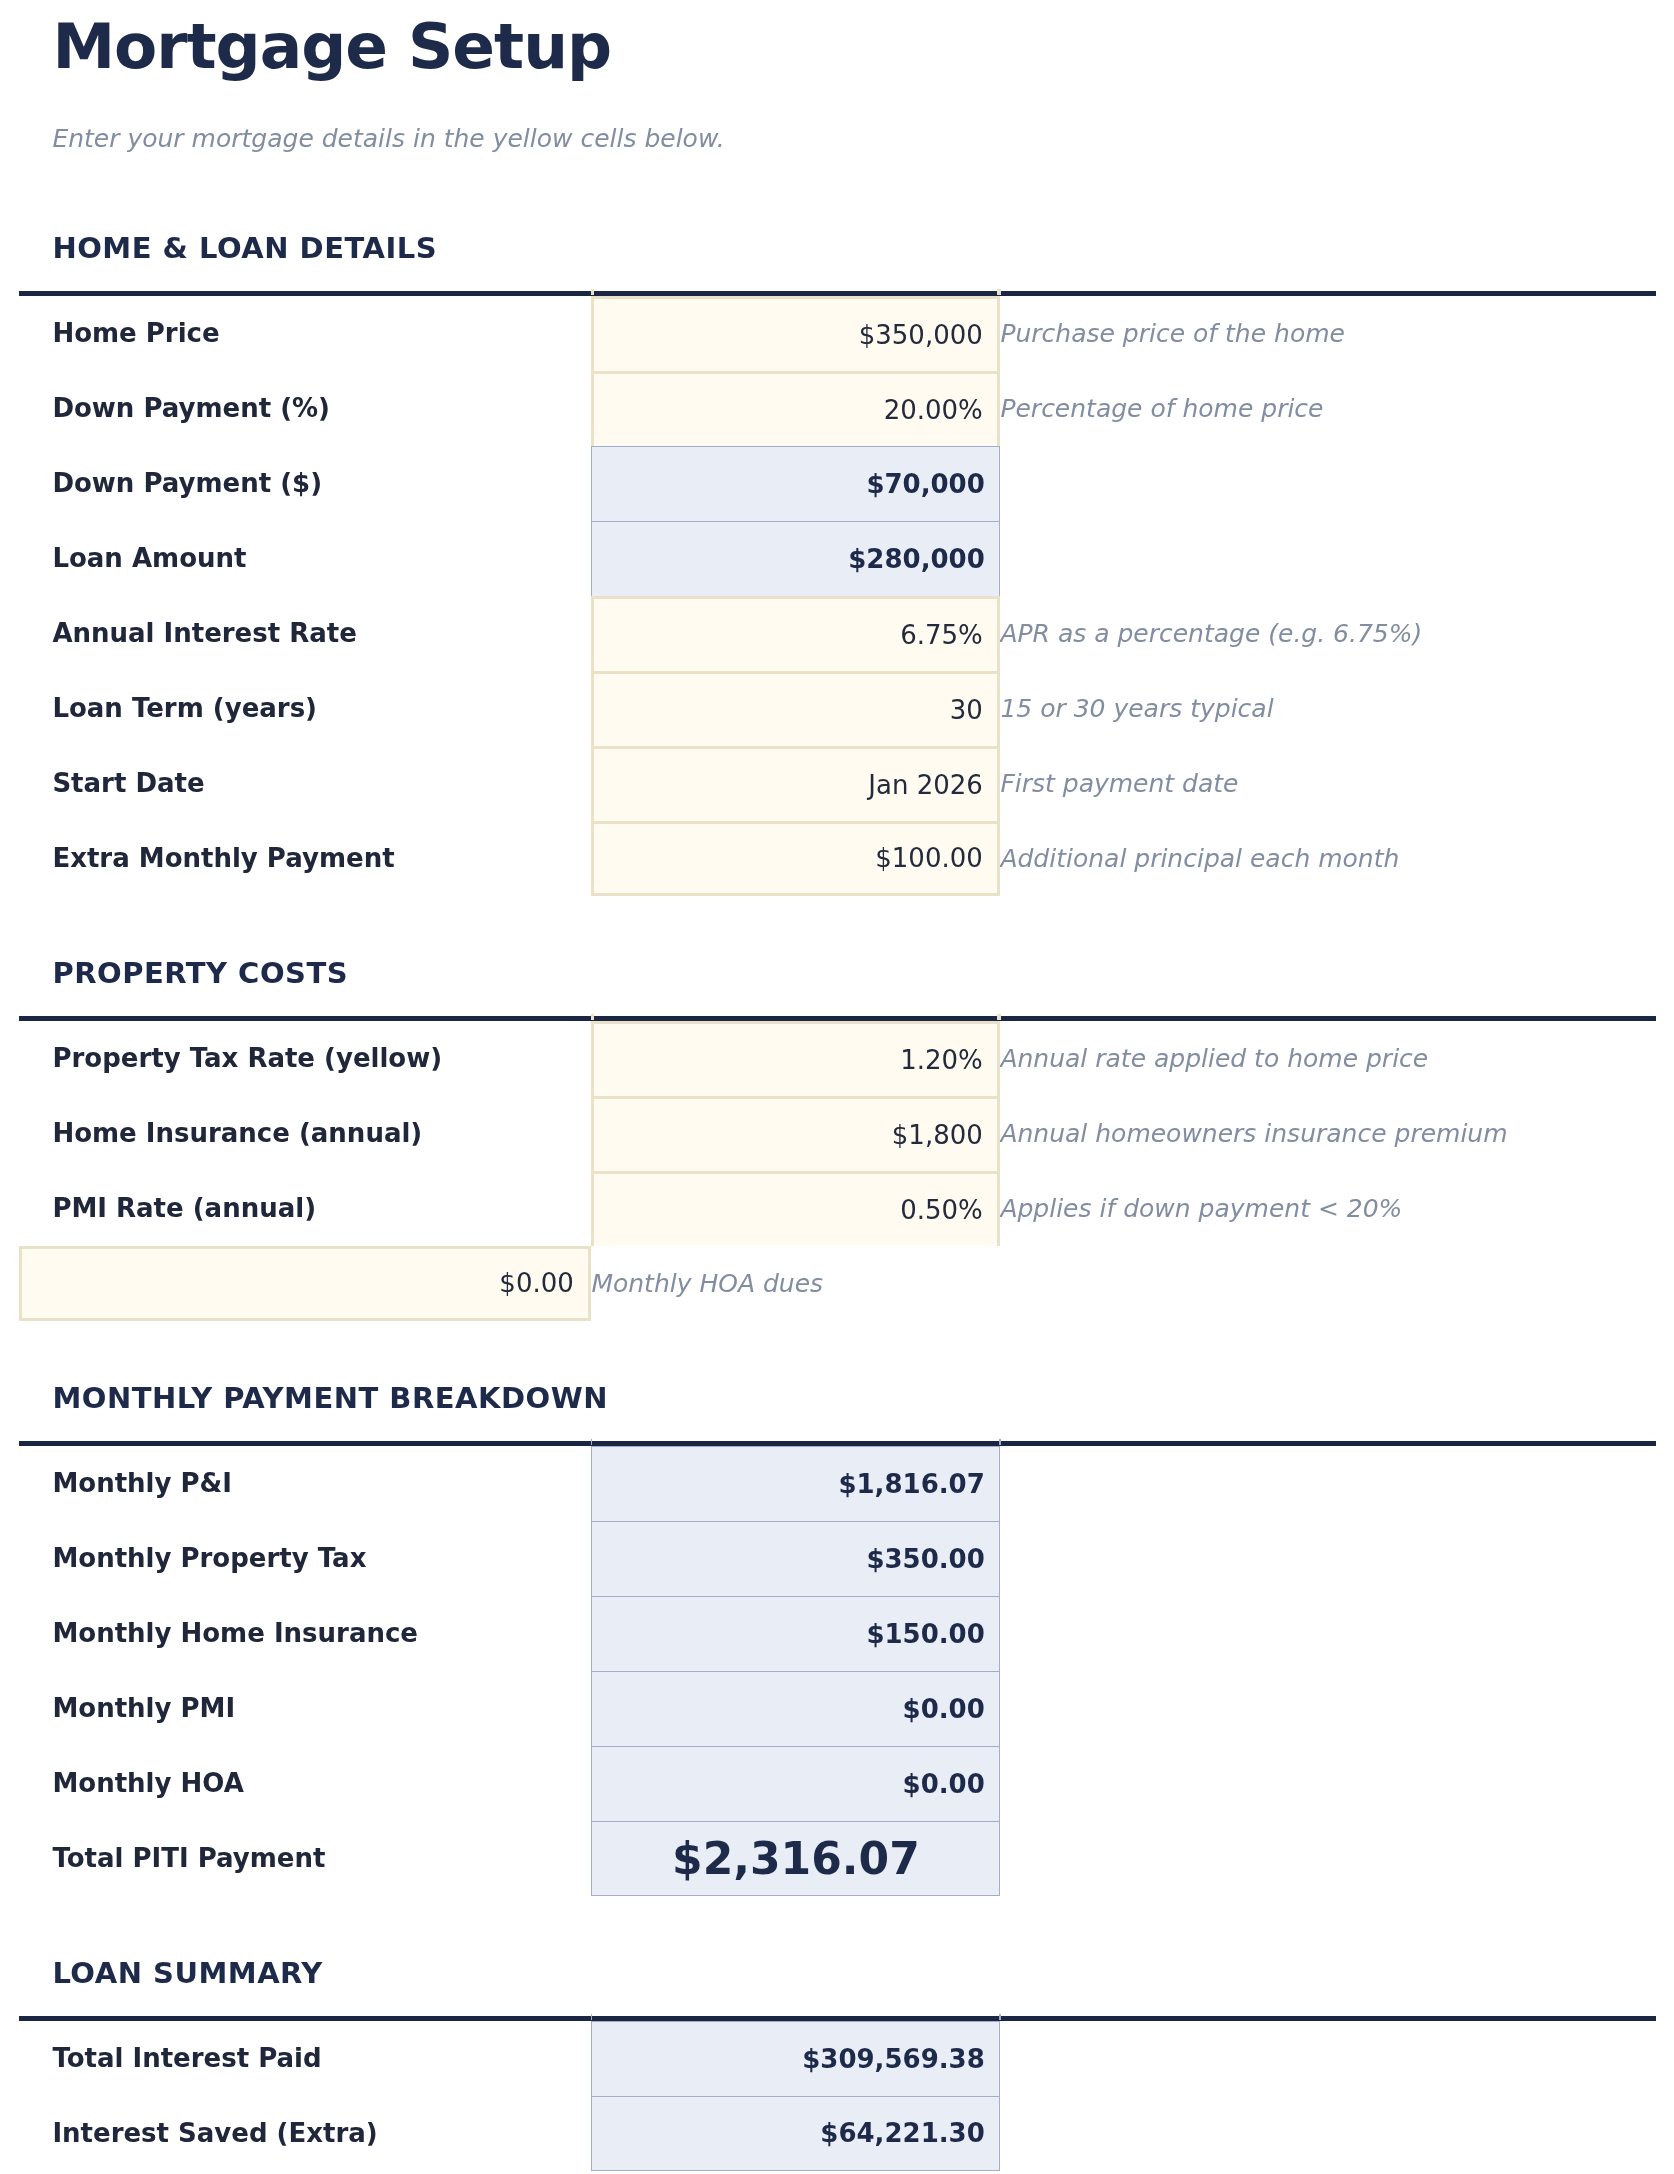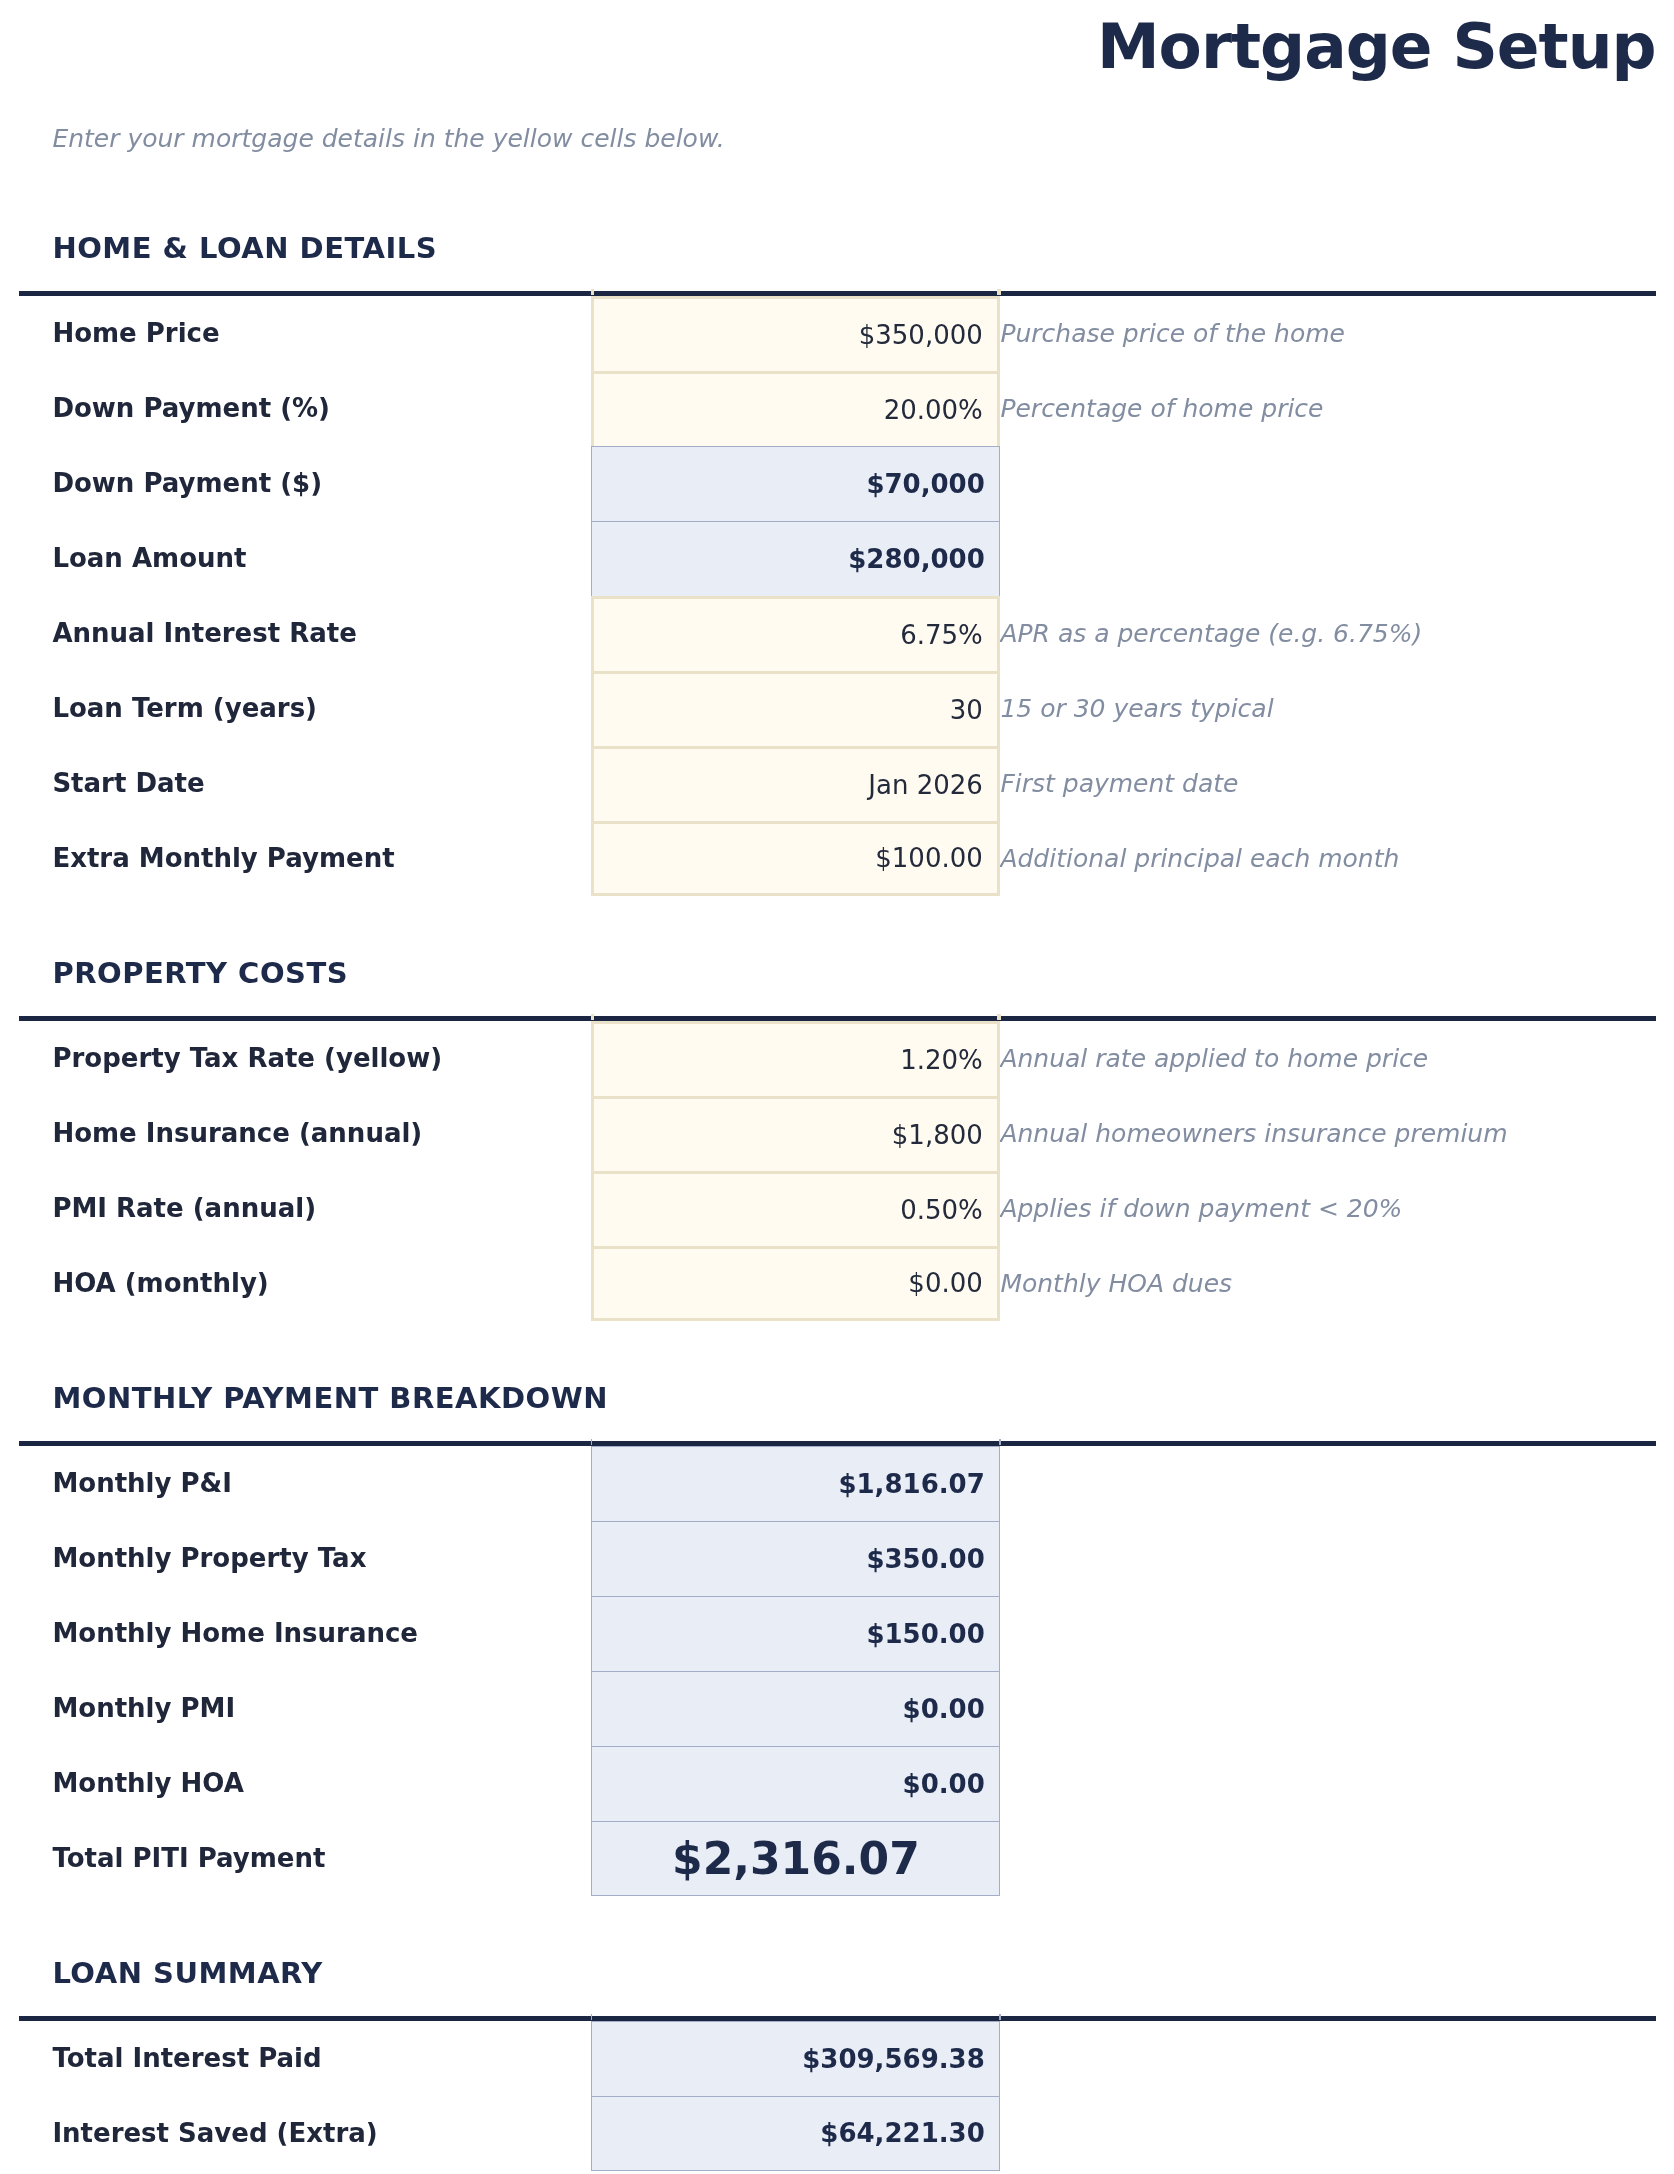--- a/index.html
+++ b/index.html
@@ -21,21 +21,20 @@
     color:var(--label);
   }
   .page{padding:0 19.4px 23px 19.4px;}
   h1{
     margin:11.6px 0 0 33px;
     font-size:63px;
     line-height:1.1;
     font-weight:700;
     color:var(--heading);
     letter-spacing:-1px;
-    text-align:right;
   }
   .subtitle{
     margin:43px 0 0 33px;
     font-size:25px;
     font-style:italic;
     color:var(--note);
   }
   h2{
     margin:60px 0 26px 33px;
     font-size:29px;
@@ -187,21 +186,20 @@
     <div class="note">Annual homeowners insurance premium</div>
   </div>
 
   <div class="row">
     <div class="label">PMI Rate (annual)</div>
     <div class="vcell input">0.50%</div>
     <div class="note">Applies if down payment &lt; 20%</div>
   </div>
 
   <div class="row">
-    <div class="label">HOA (monthly)</div>
     <div class="vcell input">$0.00</div>
     <div class="note">Monthly HOA dues</div>
   </div>
 </div>
   </section>
 
   <section>
     <h2 class="sec-heading">MONTHLY PAYMENT BREAKDOWN</h2>
     <div class="rows">
   <div class="row">

